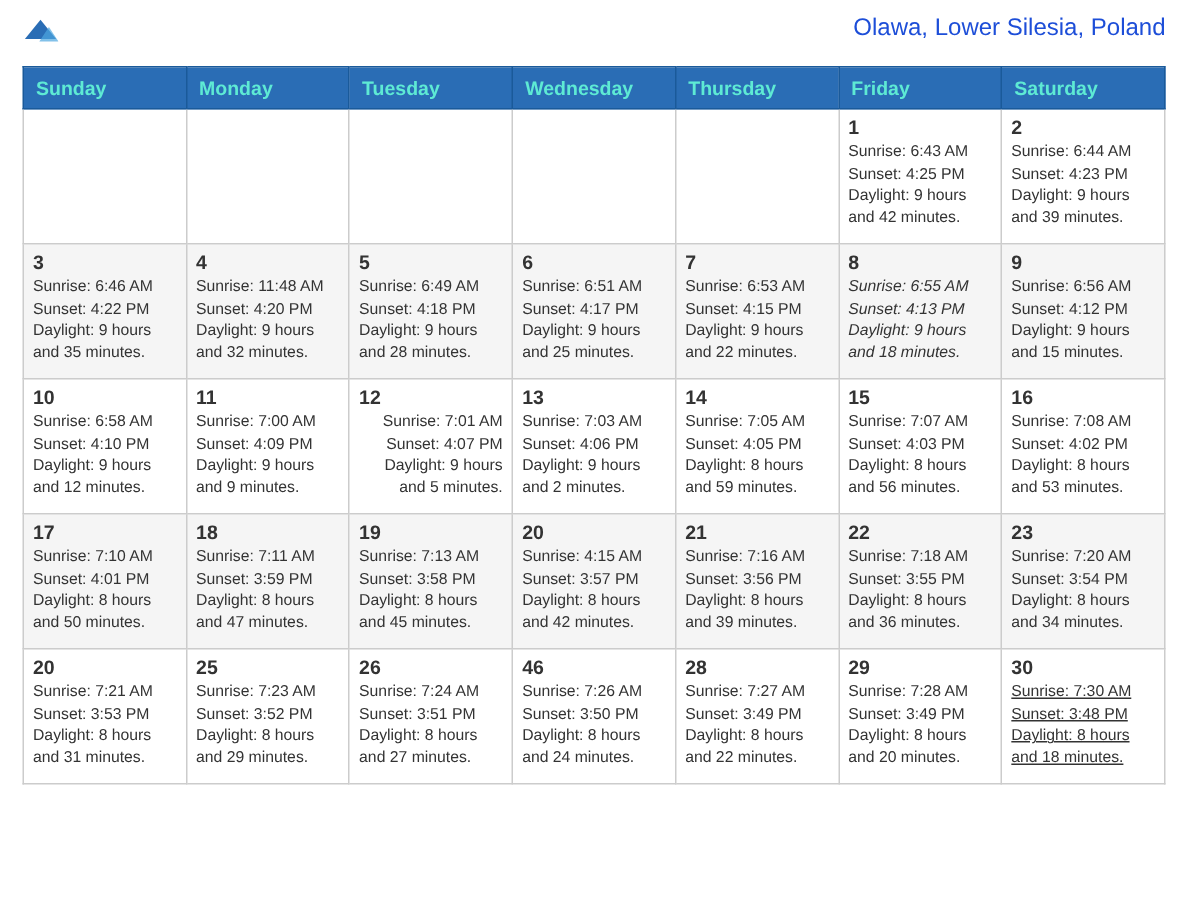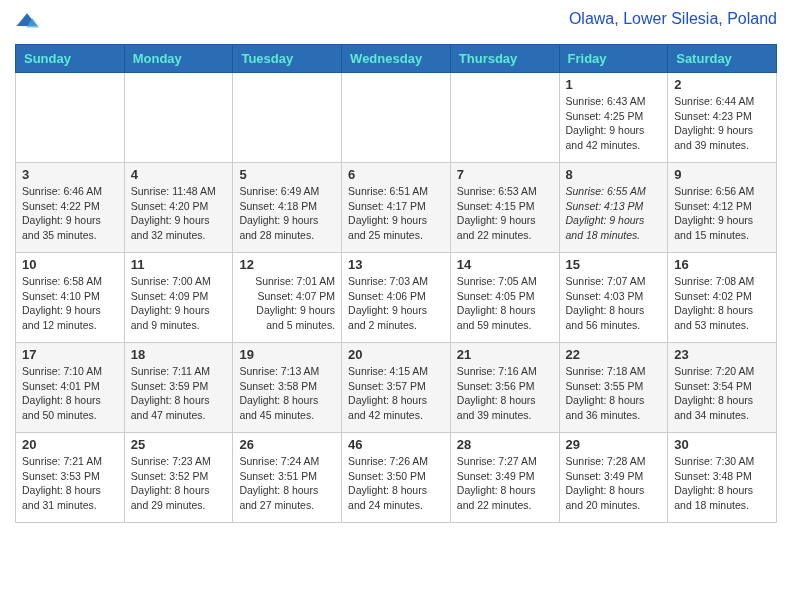--- a/index.html
+++ b/index.html
@@ -305,19 +305,19 @@
 Daylight: 8 hours and 22 minutes.</div>
         </td>
         <td>
           <span class="day-number">29</span>
           <div class="day-info" style="white-space: pre-line;">Sunrise: 7:28 AM
 Sunset: 3:49 PM
 Daylight: 8 hours and 20 minutes.</div>
         </td>
         <td>
           <span class="day-number">30</span>
-          <div class="day-info" style="white-space: pre-line;">Sunrise: 7:30 AM
+          <div class="day-info" style="white-space: pre-line; text-decoration: underline;">Sunrise: 7:30 AM
 Sunset: 3:48 PM
 Daylight: 8 hours and 18 minutes.</div>
         </td>
       </tr>
     </tbody>
 </table>
 
 </body></html>

